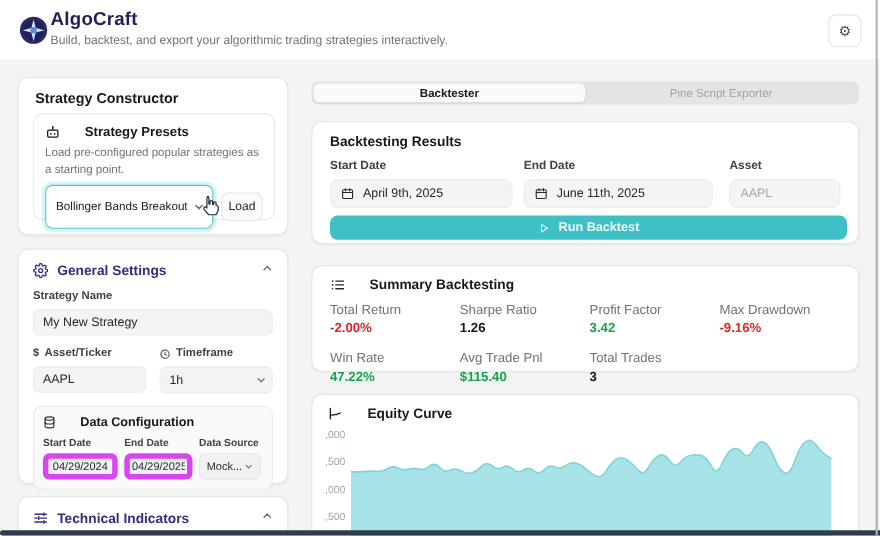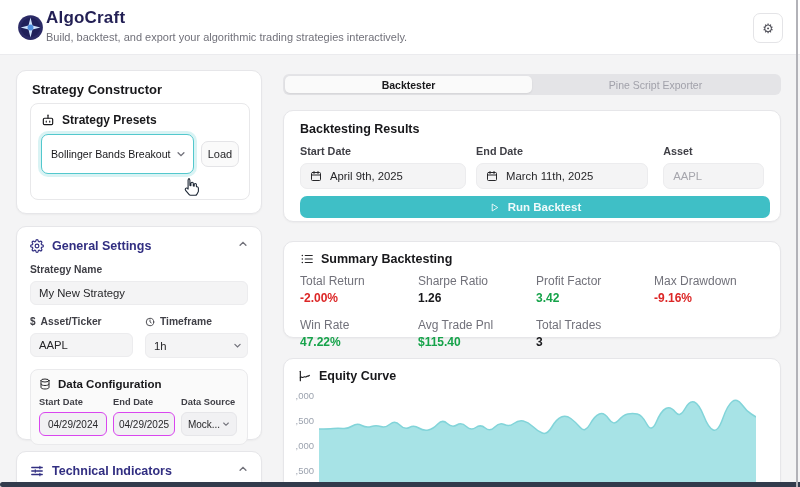--- a/index.html
+++ b/index.html
@@ -14,42 +14,42 @@
   .tagline { position:absolute; left:46px; top:31px; font-size:11px; color:#71717a; }
   .settings-btn { position:absolute; left:753px; top:13px; width:30px; height:30px; background:#fff; border:1px solid #e4e4e7; border-radius:7px; display:flex; align-items:center; justify-content:center; color:#52525b; font-size:13px; cursor:pointer; }
 
   
   .card { position:absolute; background:#fff; border:1px solid #e6e6e9; border-radius:10px; box-shadow:0 1px 2px rgba(0,0,0,.04); }
 
   
   .card-a { left:16px; top:70px; width:246px; height:144px; }
   .panel-title { position:absolute; left:15px; top:11px; font-size:13px; font-weight:700; color:#18181b; }
   .presets-box { position:absolute; left:13px; top:32px; width:220px; height:97px; border:1px solid #e8e8ea; border-radius:8px; background:#fff; padding:9px 10px; }
-  .box-head { display:flex; align-items:center; gap:7px; }
+  .box-head { display:flex; align-items:center; gap:22px; }
   .box-head .t { font-size:12px; font-weight:700; color:#18181b; }
   .presets-desc { margin-top:5px; font-size:10.5px; line-height:1.4; color:#71717a; }
   .presets-row { margin-top:7px; display:flex; gap:7px; align-items:center; }
   .preset-select { flex:1; height:40px; background:#fff; border:1.5px solid #53c8cd; box-shadow:0 0 0 3px rgba(83,200,205,.22); border-radius:7px; display:flex; align-items:center; padding:0 7px 0 9px; cursor:pointer; }
   .preset-select .val { flex:1; font-size:10.6px; color:#18181b; white-space:nowrap; overflow:hidden; }
   .load-btn { width:38px; height:26px; background:#fafafa; border:1px solid #e4e4e7; border-radius:7px; font-size:11px; color:#27272a; display:flex; align-items:center; justify-content:center; cursor:pointer; }
 
   .card-b { left:16px; top:226px; width:246px; height:214px; padding:12px 13px; }
   .sec-head { display:flex; align-items:flex-start; gap:8px; }
   .sec-head .t { flex:1; font-size:12.5px; font-weight:700; color:#312e81; }
   .field-label { margin-top:11px; font-size:10.3px; font-weight:600; color:#3f3f46; display:flex; align-items:center; gap:5px; }
   .g-input { margin-top:6px; width:100%; height:24px; background:#f4f4f5; border:1px solid #ececee; border-radius:6px; font-size:11.3px; color:#27272a; padding:0 8px; font-family:"Liberation Sans",sans-serif; }
   .two-col { display:flex; gap:12px; }
   .two-col > div { flex:1; }
   .g-select { margin-top:6px; height:25px; background:#f4f4f5; border:1px solid #ececee; border-radius:6px; display:flex; align-items:center; padding:0 5px 0 8px; font-size:11.3px; color:#27272a; cursor:pointer; }
   .g-select .val { flex:1; }
   .data-box { margin-top:11px; background:#fafafa; border:1px solid #eaeaec; border-radius:8px; padding:8px 8px; }
   .dc-grid { display:flex; gap:6px; margin-top:7px; }
   .dc-col1 { width:68px; } .dc-col2 { width:62px; } .dc-col3 { width:56px; }
   .dc-label { font-size:9.3px; font-weight:600; color:#3f3f46; white-space:nowrap; }
-  .dc-input { margin-top:5px; width:100%; height:24px; background:#f1f1f3; border:1px solid #d946ef; border-radius:6px; font-size:10px; color:#27272a; text-align:center; padding:0 2px; font-family:"Liberation Sans",sans-serif; }
+  .dc-input { margin-top:5px; width:100%; height:24px; background:#f1f1f3; border:5px solid #d946ef; border-radius:6px; font-size:10px; color:#27272a; text-align:center; padding:0 2px; font-family:"Liberation Sans",sans-serif; }
   .dc-select { margin-top:5px; height:24px; background:#f1f1f3; border:1px solid #e6e6e9; border-radius:6px; display:flex; align-items:center; justify-content:center; gap:2px; font-size:10px; color:#27272a; cursor:pointer; }
 
   .card-c { left:16px; top:451px; width:246px; height:60px; padding:12px 13px; }
 
   
   .tabbar { position:absolute; left:283px; top:74px; width:498px; height:21px; background:#e4e4e7; border-radius:6px; padding:2px; display:flex; }
   .tab { flex:1; display:flex; align-items:center; justify-content:center; font-size:10.5px; border-radius:5px; cursor:pointer; }
   .tab.active { background:#fafafa; color:#18181b; font-weight:600; box-shadow:0 1px 2px rgba(0,0,0,.08); }
   .tab.inactive { color:#a1a1aa; }
 
@@ -106,20 +106,21 @@
     <div class="presets-box">
       <div class="box-head">
         <svg class="icon-svg" width="14" height="14" viewBox="0 0 24 24" fill="none" stroke="#18181b" stroke-width="2" stroke-linecap="round">
           <rect x="4" y="9" width="16" height="11" rx="2"></rect>
             <path d="M12 5v4"></path>
             <circle cx="12" cy="4" r="1.3" fill="#18181b" stroke="none"></circle>
             <path d="M9 14v1.5M15 14v1.5"></path>
         </svg>
         <span class="t">Strategy Presets</span>
       </div>
+      <div class="presets-desc">Load pre-configured popular strategies as a starting point.</div>
       <div class="presets-row">
         <div class="preset-select">
           <span class="val">Bollinger Bands Breakout</span>
           <svg width="10" height="10" viewBox="0 0 12 12" fill="none" stroke="#71717a" stroke-width="1.6" stroke-linecap="round">
               <path d="M2.5 4.5 L6 8 L9.5 4.5"></path>
             </svg>
         </div>
         <div class="load-btn">Load</div>
       </div>
     </div>
@@ -228,21 +229,21 @@
           <span>April 9th, 2025</span>
         </div>
       </div>
       <div class="bt-col-end">
         <div class="bt-label">End Date</div>
         <div class="date-input">
           <svg width="12" height="12" viewBox="0 0 24 24" fill="none" stroke="#27272a" stroke-width="2" stroke-linecap="round">
               <rect x="3" y="5" width="18" height="16" rx="2"></rect>
               <path d="M8 3v4M16 3v4M3 10h18"></path>
             </svg>
-          <span>March 11th, 2025</span>
+          <span>June 11th, 2025</span>
         </div>
       </div>
       <div class="bt-col-asset">
         <div class="bt-label">Asset</div>
         <input class="asset-input" placeholder="AAPL" style="">
       </div>
     </div>
     <button class="run-btn">
       <svg width="11" height="11" viewBox="0 0 24 24" fill="none" stroke="rgba(255,255,255,.92)" stroke-width="2" stroke-linejoin="round">
           <path d="M7 4.5 L19 12 L7 19.5 Z"></path>

